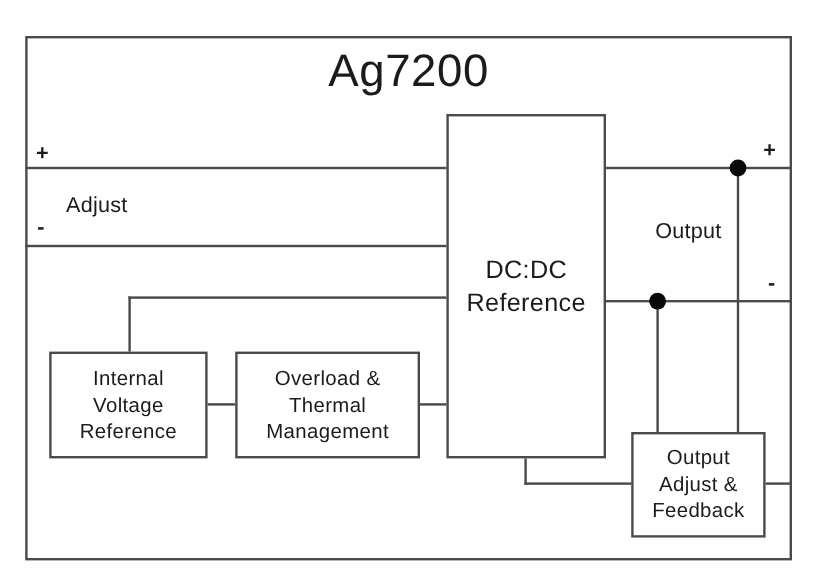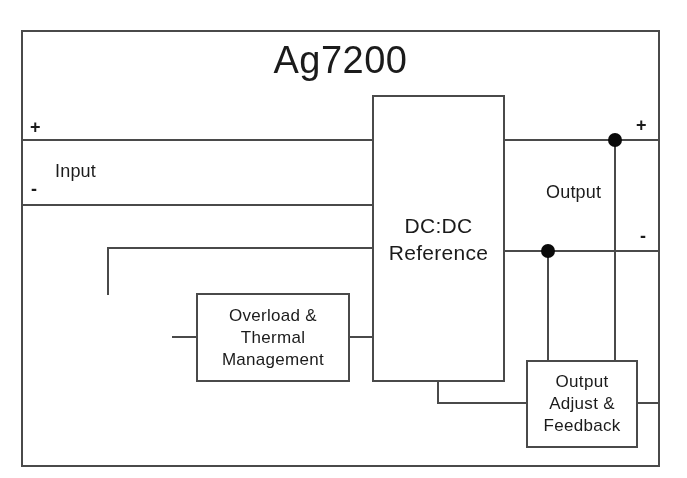--- a/index.html
+++ b/index.html
@@ -50,34 +50,39 @@
   <div class="vline" style="left:614px;top:140px;height:221px"></div>
 
   <div class="dot" style="left:608px;top:133px"></div>
   <div class="dot" style="left:541px;top:244px"></div>
 
   <div class="block converter" style="left:372px;top:95px;width:133px;height:287px">
     <span class="block-label">DC:DC
 Reference</span>
   </div>
 
+  <div class="block" style="left:41px;top:293px;width:132px;height:89px">
+    <span class="block-label">Internal
+Voltage
+Reference</span>
+  </div>
 
   <div class="block" style="left:196px;top:293px;width:154px;height:89px">
     <span class="block-label">Overload &amp;
 Thermal
 Management</span>
   </div>
 
   <div class="block" style="left:526px;top:360px;width:112px;height:88px">
     <span class="block-label">Output
 Adjust &amp;
 Feedback</span>
   </div>
 
   <div class="label sign" style="left:30px;top:117px">+</div>
   <div class="label sign" style="left:31px;top:179px">-</div>
-  <div class="label" style="left:55px;top:161px">Input</div>
+  <div class="label" style="left:55px;top:161px">Adjust</div>
 
   <div class="label sign" style="left:636px;top:115px">+</div>
   <div class="label sign" style="left:640px;top:226px">-</div>
   <div class="label" style="left:546px;top:182px">Output</div>
 
 </div>
 
 </body></html>

